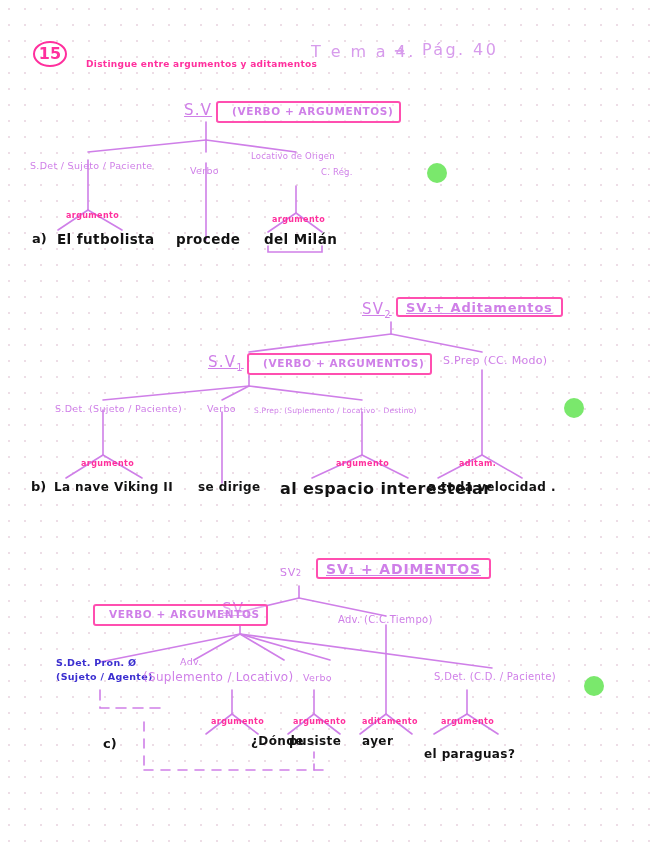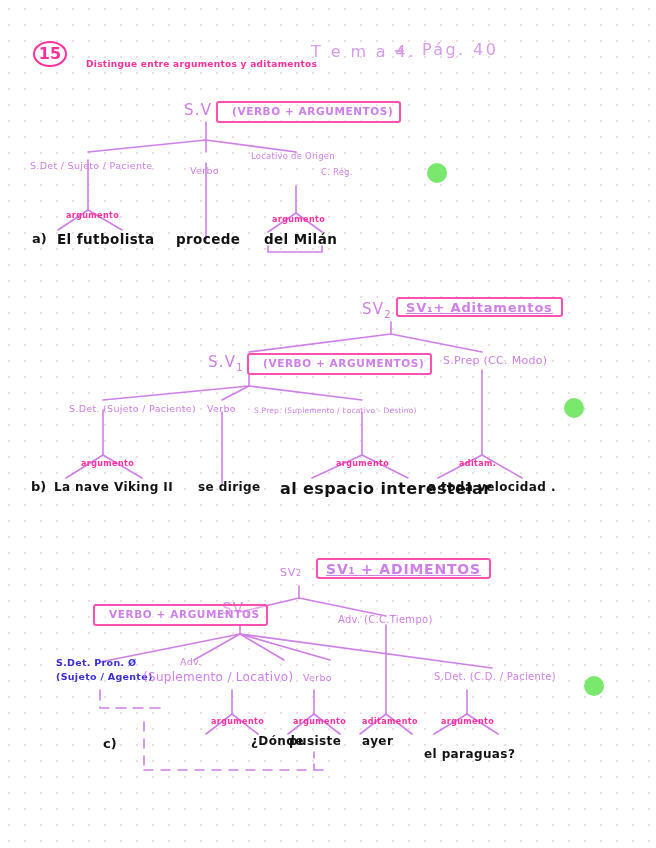--- a/index.html
+++ b/index.html
@@ -20,21 +20,21 @@
   }
   svg.layer{position:absolute;left:0;top:0;width:656px;height:848px;pointer-events:none;}
 
   
   .tx{position:absolute;white-space:nowrap;line-height:1.05;}
   .purple{color:#cf7fe8;}
   .magenta{color:#ff3fa4;}
   .blue{color:#3b2fd0;}
 
   .hand{font-family:"DejaVu Sans", sans-serif;}
-  .node{font-size:15px;letter-spacing:1.2px;}
+  .node{font-size:15px;letter-spacing:1.2px;text-decoration:underline;}
   .node .sub{font-size:10px;vertical-align:sub;}
   .boxlbl{
     font-size:10.5px;letter-spacing:0.6px;font-weight:bold;
     border:2px solid #ff4fb0;border-radius:3px;
     padding:3px 6px 4px 14px;background:rgba(255,255,255,0.35);
   }
   .boxlbl.big{font-size:13px;letter-spacing:0.8px;padding:2px 8px 0 8px;text-decoration:underline;}
   .cat{font-size:9.5px;letter-spacing:0.3px;}
   .cat2{font-size:8.5px;letter-spacing:0.2px;}
   .role{font-size:8px;font-weight:bold;letter-spacing:0.4px;color:#ff2f9d;}
@@ -154,21 +154,21 @@
       <span>SV</span><span class="sub">2</span>
     </div>
     <div class="tx boxlbl big purple hand" style="left:396px;top:297px;">SV₁+ Aditamentos</div>
 
     <div class="tx node purple hand" style="left:208px;top:355px;">
       <span>S.V</span><span class="sub">1</span>
     </div>
     <div class="tx boxlbl purple hand" style="left:247px;top:353px;">(VERBO + ARGUMENTOS)</div>
     <div class="tx cat purple hand" style="left:443px;top:355px;font-size:11px;">S.Prep (CC. Modo)</div>
 
-    <div class="tx cat purple hand" style="left:69px;top:404px;">S.Det. (Sujeto / Paciente)</div>
+    <div class="tx cat purple hand" style="left:55px;top:404px;">S.Det. (Sujeto / Paciente)</div>
     <div class="tx cat purple hand" style="left:207px;top:404px;">Verbo</div>
     <div class="tx cat2 purple hand" style="left:254px;top:407px;font-size:7.5px;">S.Prep. (Suplemento / Locativo - Destino)</div>
 
     <div class="tx role hand" style="left:81px;top:460px;">argumento</div>
     <div class="tx role hand" style="left:336px;top:460px;">argumento</div>
     <div class="tx role hand" style="left:459px;top:460px;">aditam.</div>
 
     <div class="tx itemlbl hand" style="left:31px;top:480px;">b)</div>
     <div class="tx sent hand" style="left:54px;top:481px;font-size:12px;">La nave Viking II</div>
     <div class="tx sent hand" style="left:198px;top:481px;font-size:12px;">se dirige</div>

